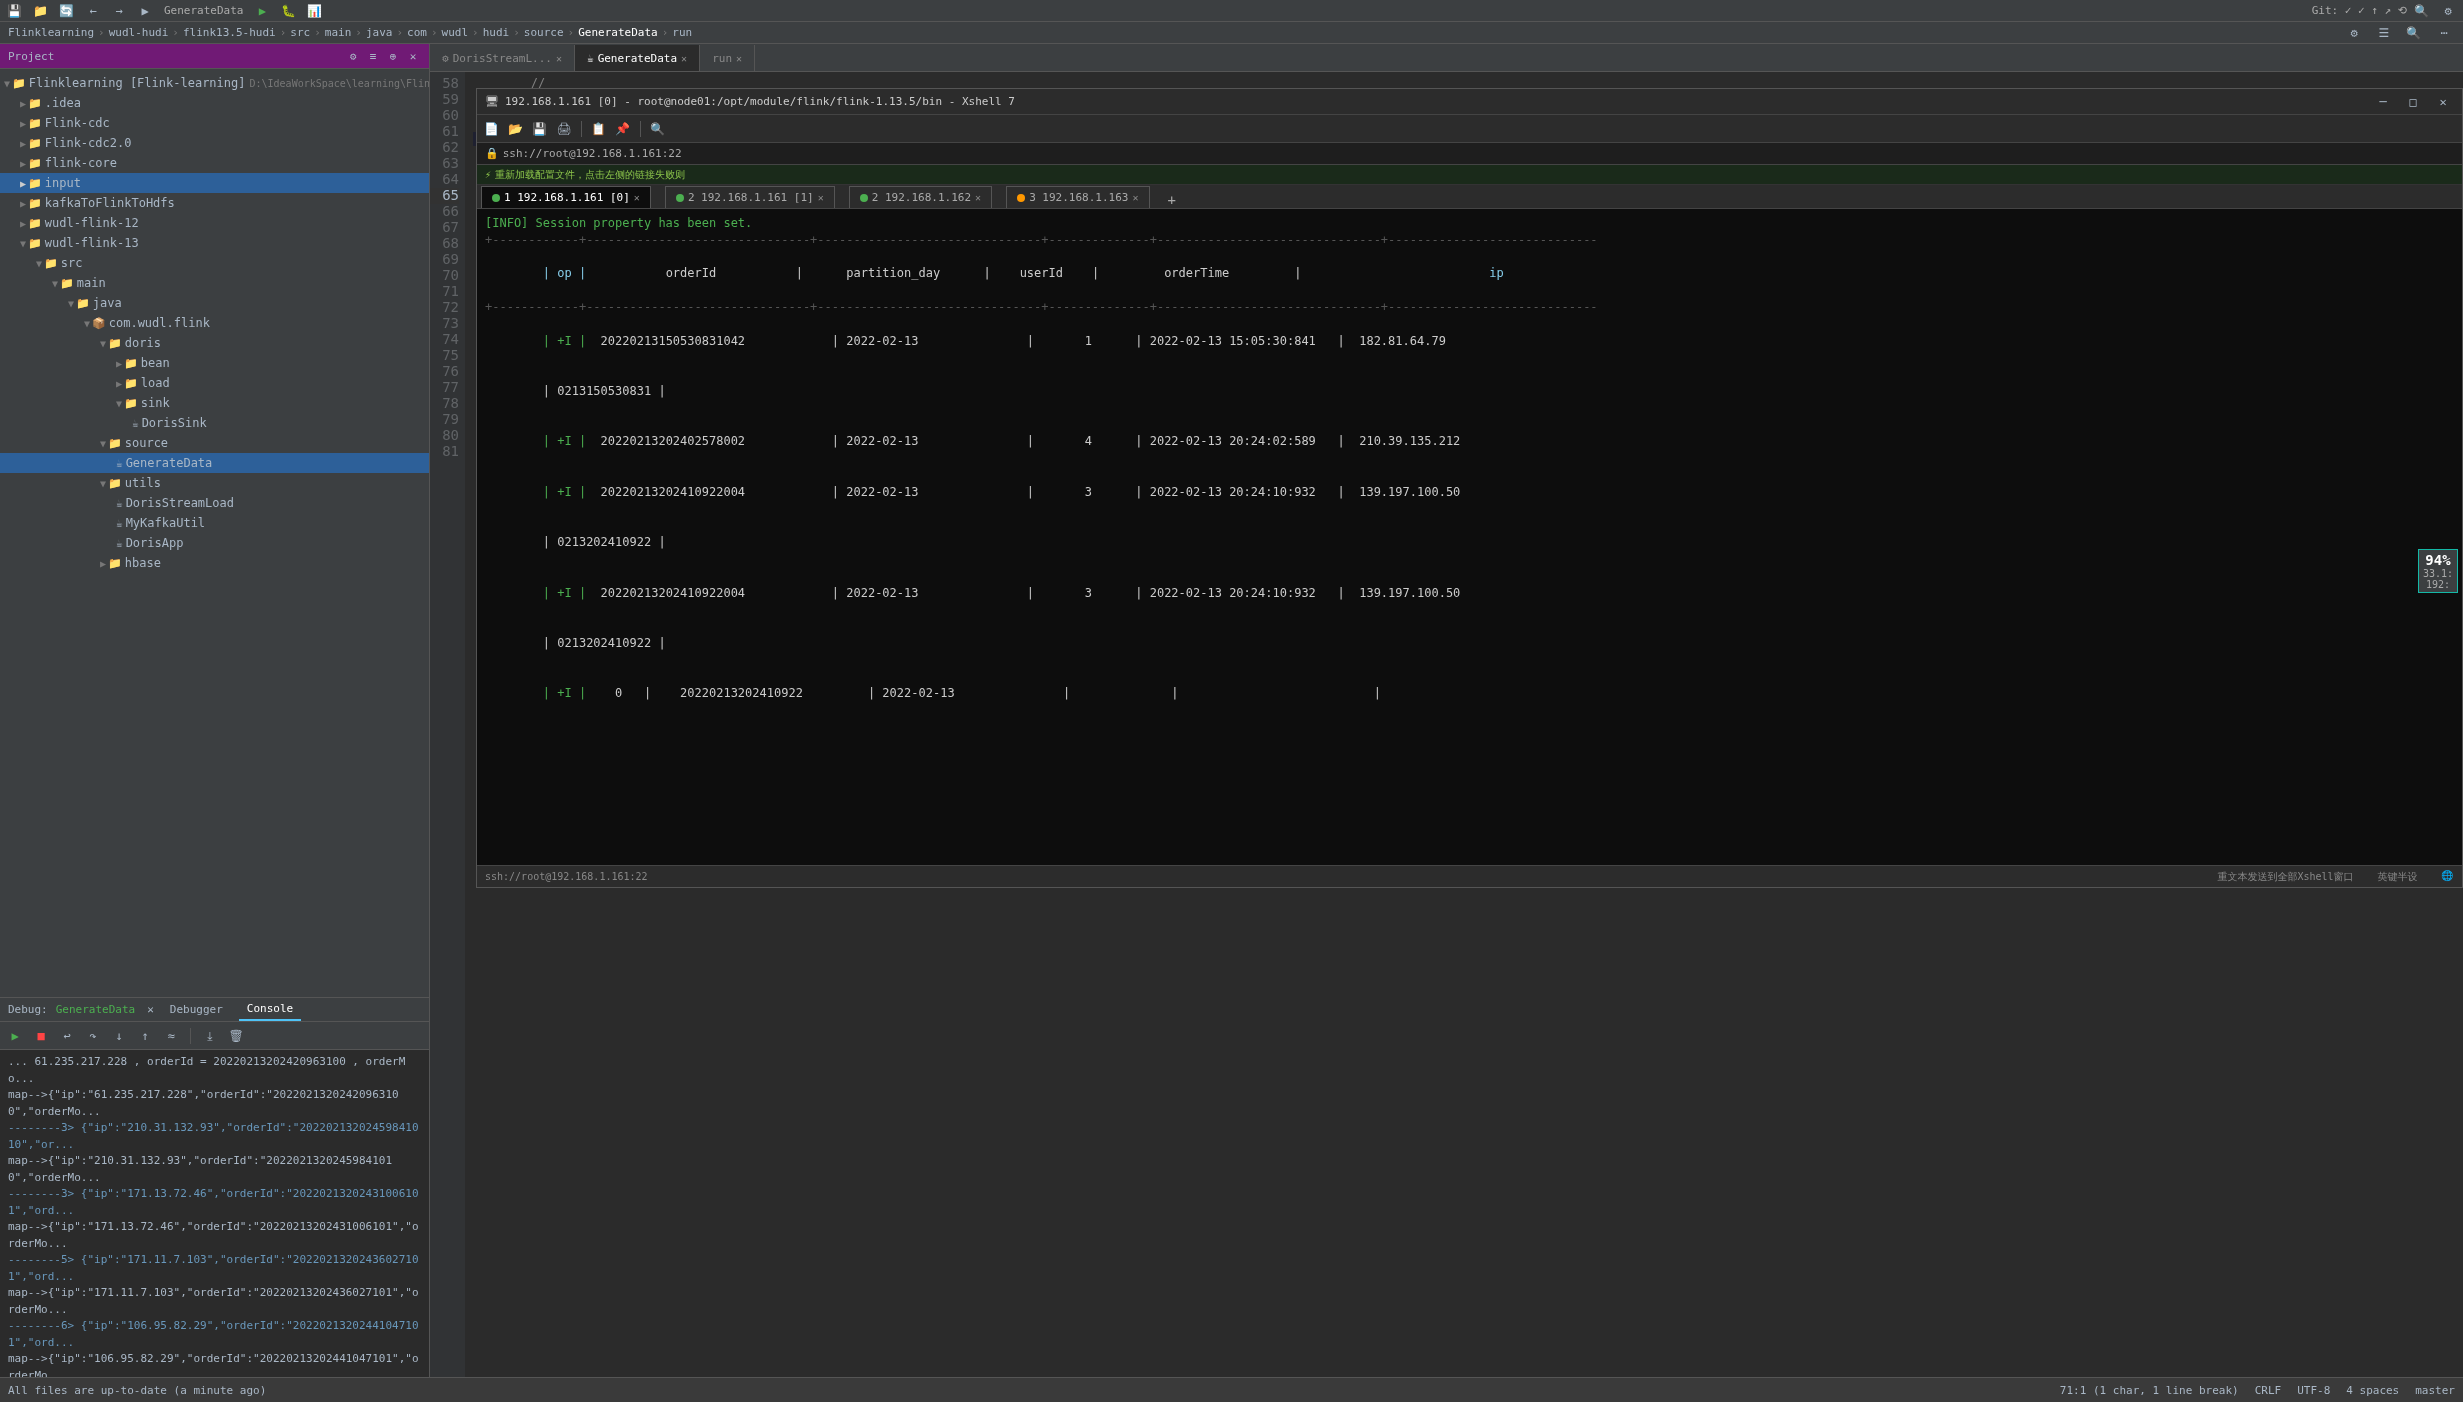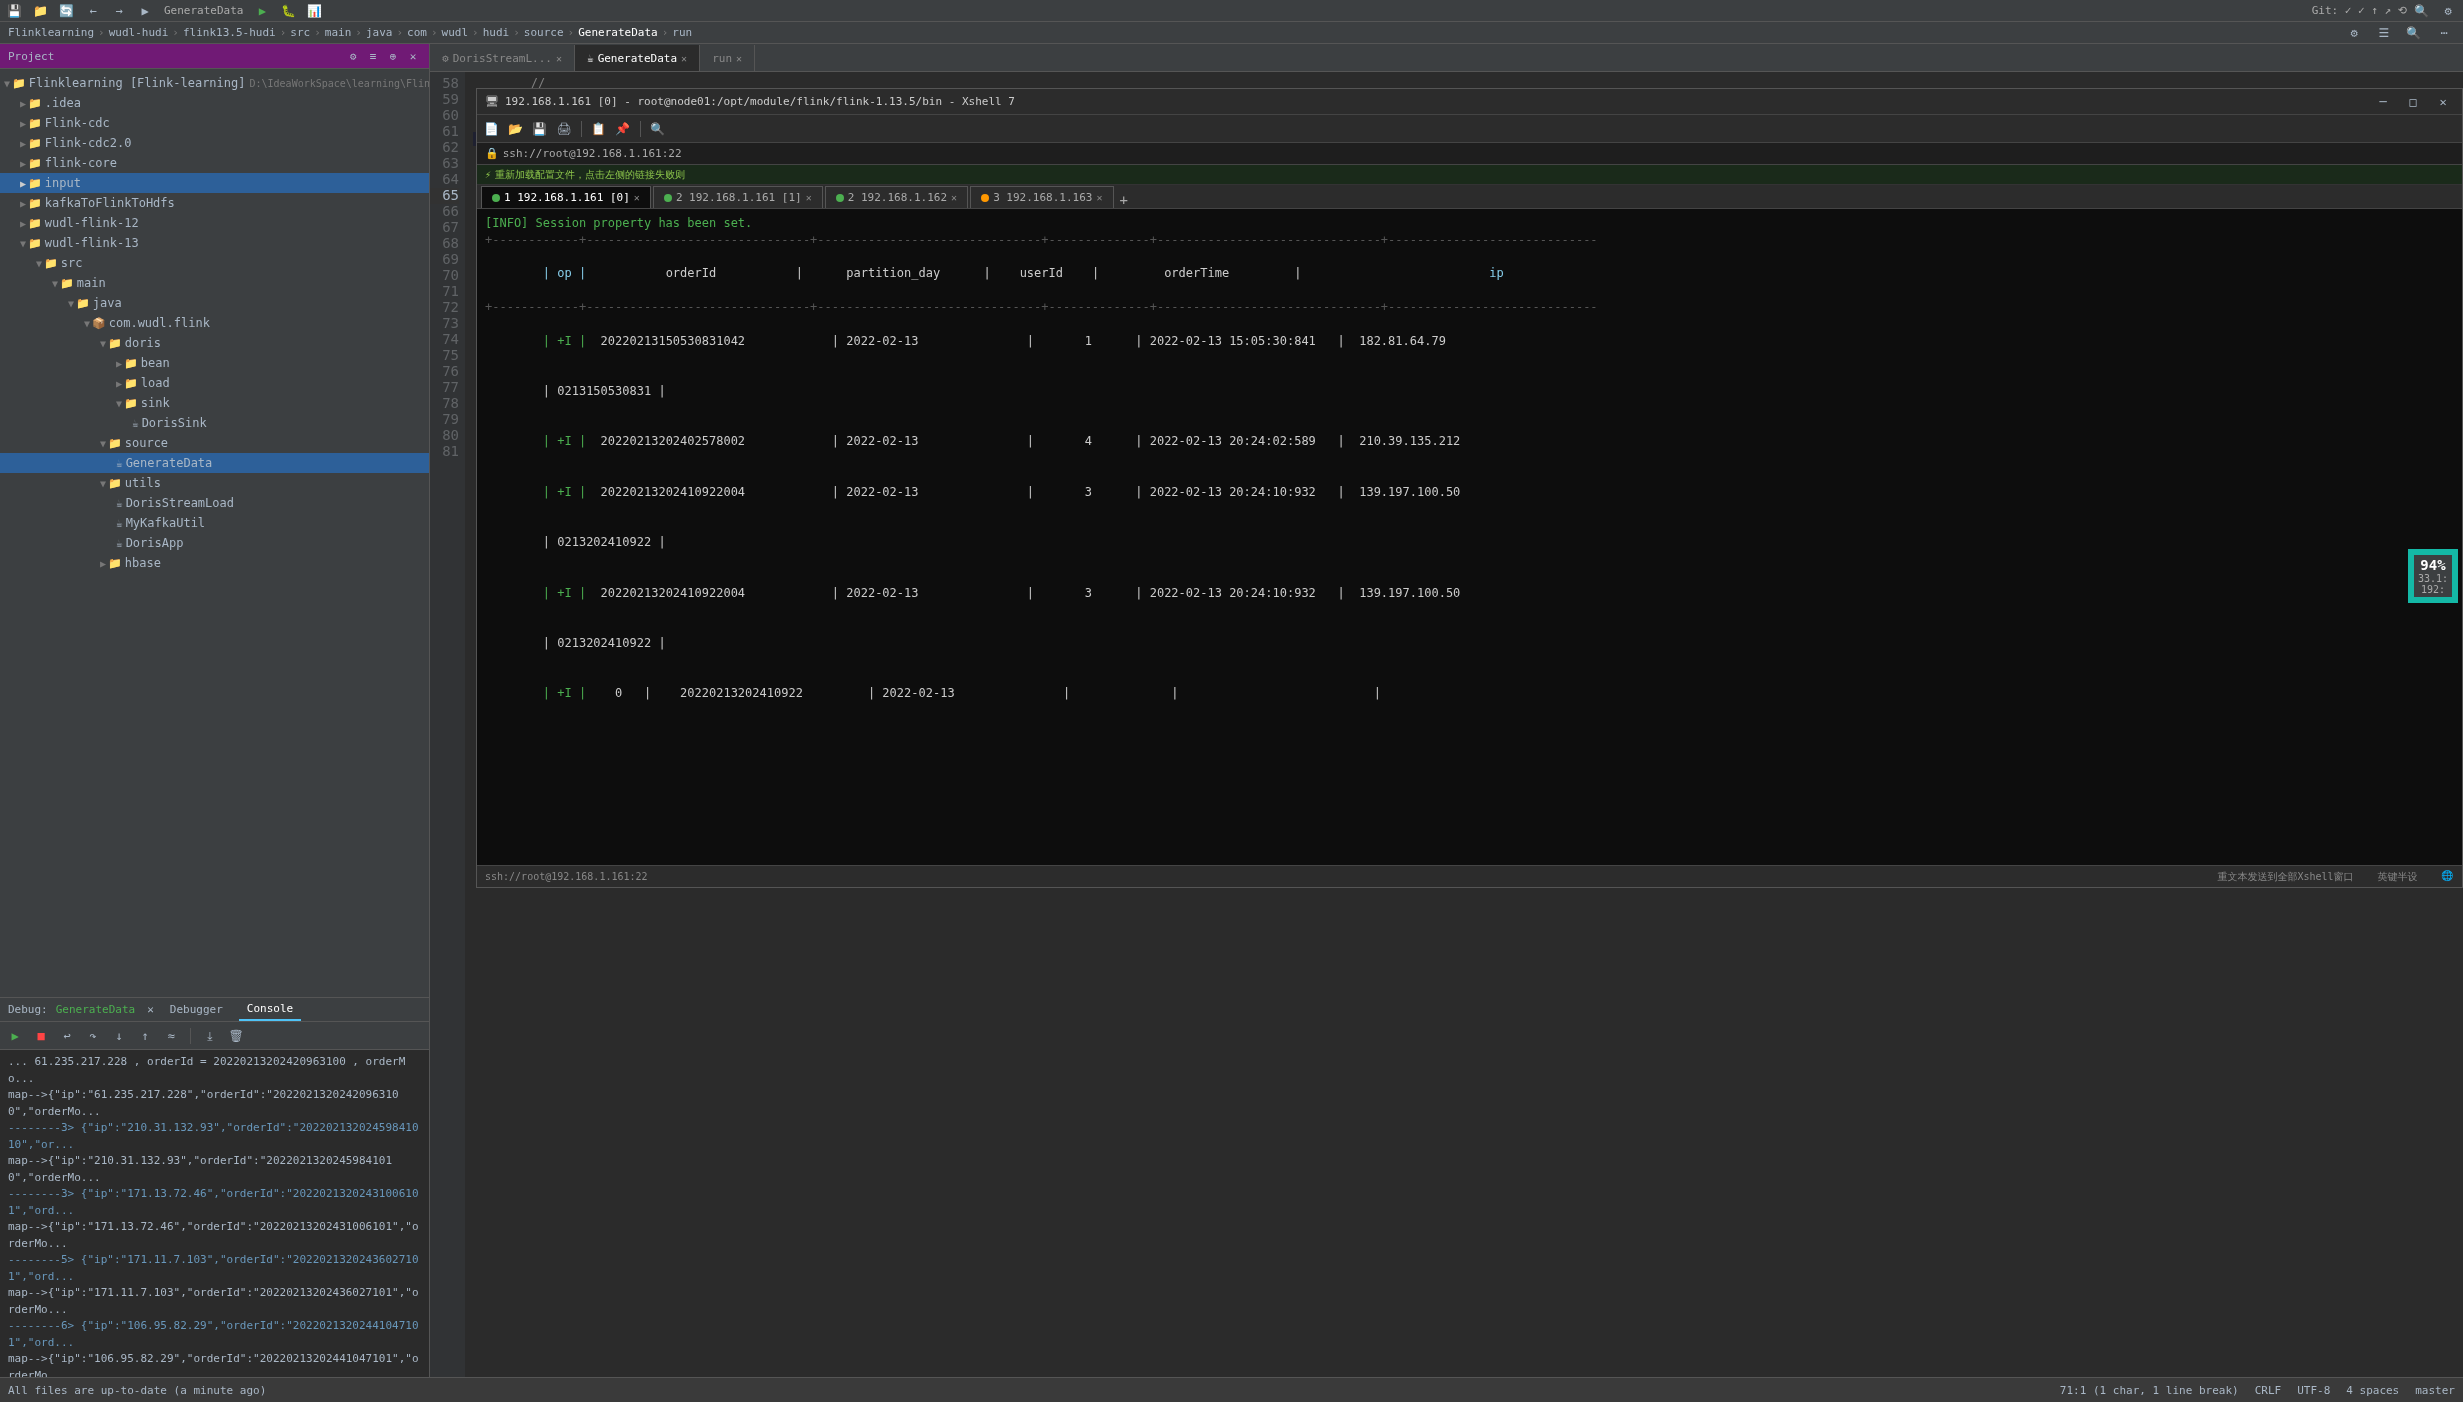--- a/index.html
+++ b/index.html
@@ -160,21 +160,21 @@
       border-bottom: 1px solid #444;
     }
 
     #xshell-tabs {
       height: 24px;
       background: #2c2c2c;
       display: flex;
       align-items: flex-end;
       padding: 0 4px;
       border-bottom: 1px solid #444;
-      gap: 2px;
+      gap: 14px;
       text-align: right;
     }
 
     .xshell-tab {
       height: 22px;
       padding: 0 10px;
       font-size: 11px;
       display: flex;
       align-items: center;
       cursor: pointer;
@@ -344,21 +344,21 @@
     .editor-tab:not(.active) { background: #3c3f41; color: #888; }
 
     .tab-close { color: #888; font-size: 10px; cursor: pointer; }
 
     
     #scroll-popup {
       position: absolute;
       right: 4px;
       top: 460px;
       background: #3c3f41;
-      border: 6px solid #14b8a6;
+      border: 1px solid #14b8a6;
       padding: 2px 4px;
       font-size: 10px;
       color: #ccc;
       z-index: 20;
       display: flex;
       flex-direction: column;
       align-items: center;
     }
 
     .toolbar-btn {

